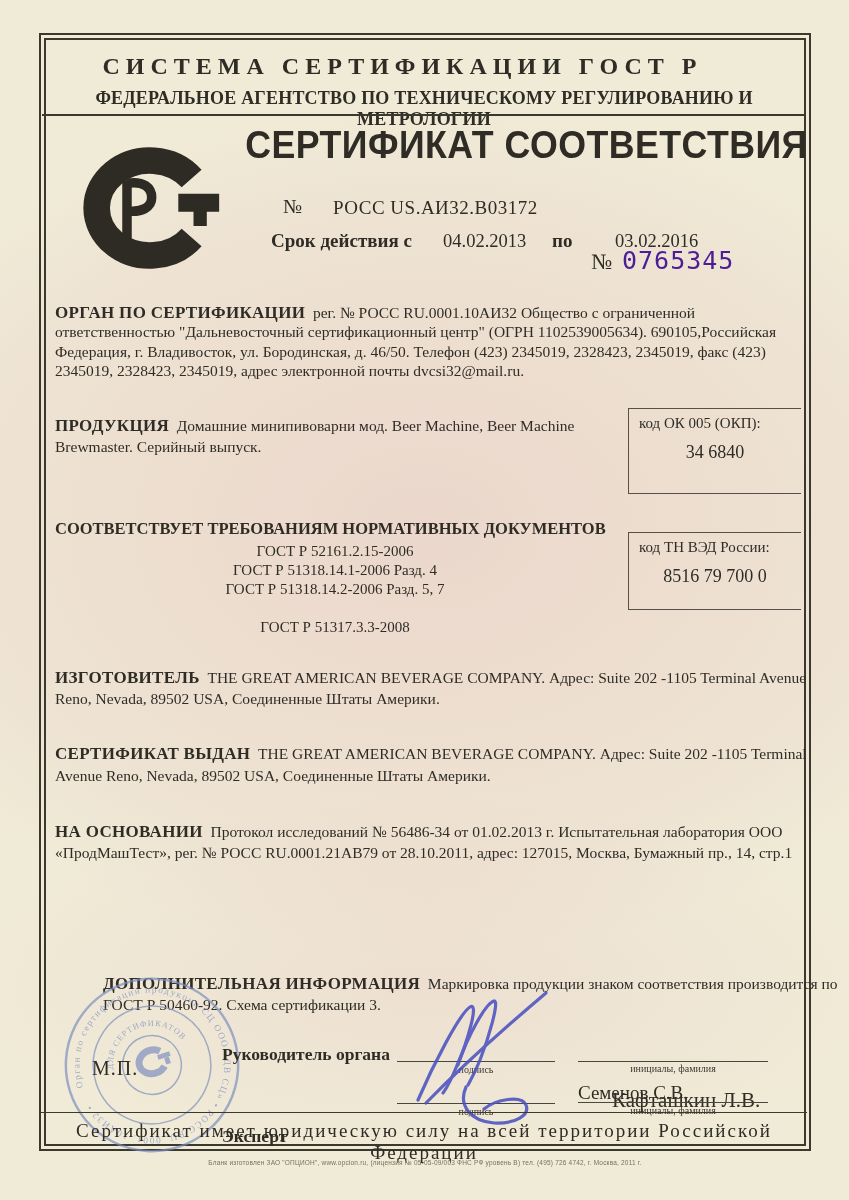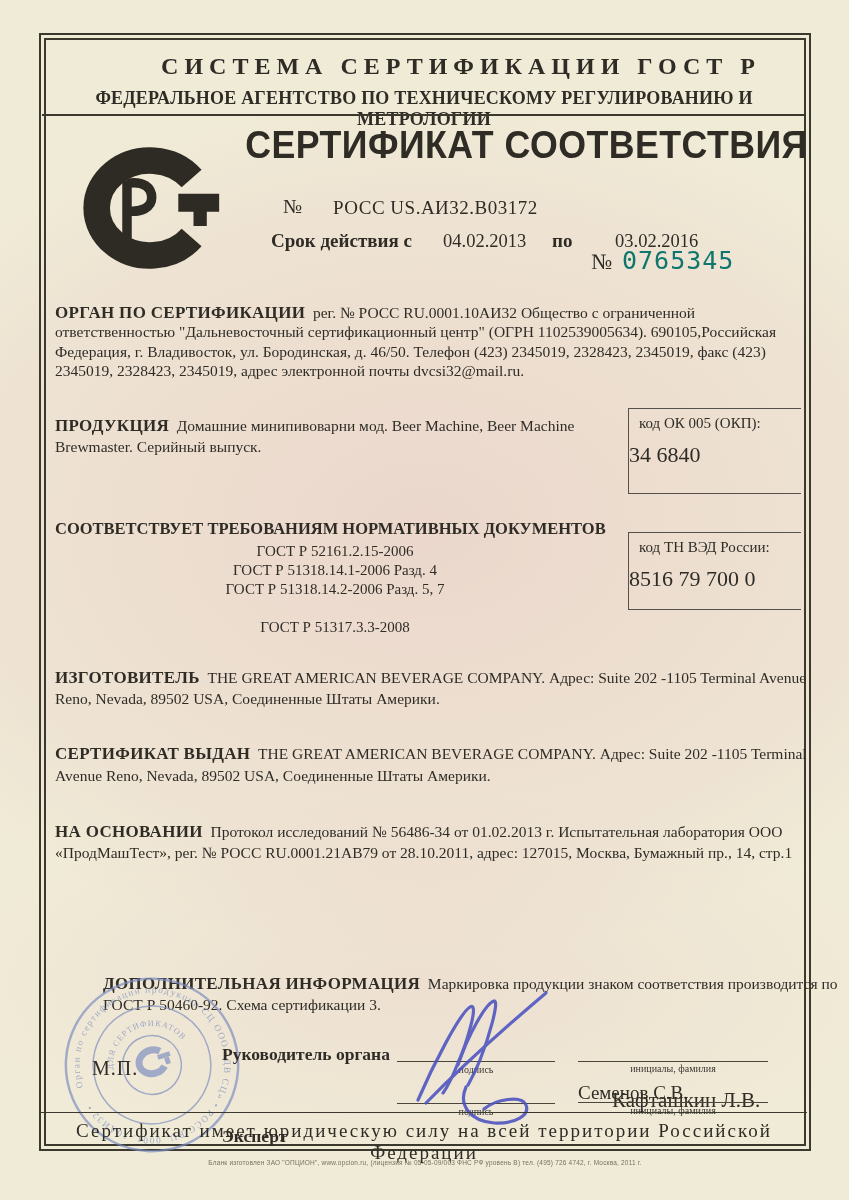--- a/index.html
+++ b/index.html
@@ -5,45 +5,45 @@
   html,body{margin:0;padding:0;background:#c9c4b4;}
   .page{position:relative;width:849px;height:1200px;margin:0 auto;background:#f0ebd7;
         font-family:"Liberation Serif",serif;color:#2f2c26;overflow:hidden;}
   .tint{position:absolute;inset:0;pointer-events:none;
         background:
           radial-gradient(ellipse 92% 46% at 50% 44%, rgba(222,163,174,.28), rgba(222,163,174,.10) 60%, rgba(222,163,174,0) 78%),
           radial-gradient(ellipse 78% 22% at 50% 82%, rgba(222,163,174,.16), rgba(222,163,174,0) 72%);}
   .frame{position:absolute;left:39px;top:33px;width:768px;height:1114px;border:2px solid #3b382e;}
   .frame::before{content:"";position:absolute;inset:3px;border:2px solid #3b382e;}
   .abs{position:absolute;}
-  .t-system{left:44px;top:53px;width:717px;text-align:right;font-weight:bold;font-size:24px;letter-spacing:6px;}
+  .t-system{left:44px;top:53px;width:717px;text-align:center;font-weight:bold;font-size:24px;letter-spacing:6px;}
   .t-agency{left:44px;top:88px;width:760px;text-align:center;font-weight:bold;font-size:18px;letter-spacing:.2px;}
   .hdr-divider{left:42px;top:114px;width:764px;border-top:2px solid #3b382e;height:0;}
   .t-doc{left:228px;top:124px;width:572px;text-align:center;font-family:"Liberation Sans",sans-serif;
          font-weight:bold;font-size:38px;letter-spacing:.5px;white-space:nowrap;transform:scaleX(.94);}
   .logo{left:70px;top:146px;width:152px;height:124px;}
   .no-label{left:283px;top:195px;font-size:20px;}
   .no-value{left:333px;top:197px;font-size:19px;letter-spacing:.5px;}
   .valid-label{left:271px;top:230px;font-size:19px;font-weight:bold;}
   .valid-from{left:443px;top:231px;font-size:18.5px;}
   .valid-to-label{left:552px;top:230px;font-size:19px;font-weight:bold;}
   .valid-to{left:615px;top:231px;font-size:18.5px;text-align:right;}
   .blank-no-label{left:591px;top:249px;font-size:22px;}
-  .blank-no{left:622px;top:246px;font-family:"DejaVu Sans Mono",monospace;font-size:25px;letter-spacing:1px;color:#0f766e;}
+  .blank-no{left:622px;top:246px;font-family:"DejaVu Sans Mono",monospace;font-size:25px;letter-spacing:1px;color:#4c1d95;}
   .sec{position:absolute;left:55px;font-size:15.5px;line-height:19.5px;text-align:left;}
   .sec b{font-size:17px;letter-spacing:.3px;}
   .sec-organ{top:287px;width:742px;}
   .sec-production{top:399px;width:575px;line-height:21px;}
   .sec-conf-h{top:519px;width:600px;font-weight:bold;font-size:16.5px;}
   .std{position:absolute;left:55px;font-size:15px;line-height:19.3px;width:560px;text-align:center;}
   .code-box{position:absolute;left:628px;width:172px;border:1.5px solid #55514a;border-right:none;}
   .box-okp{top:408px;height:84px;}
   .box-tnved{top:532px;height:76px;}
   .code-box .lbl{padding:6px 8px 0 10px;font-size:15px;}
-  .code-box .val{margin-top:10px;font-size:22px;}
+  .code-box .val{text-align:center;margin-top:10px;font-size:18px;}
   .sec-manufacturer{top:651px;width:755px;line-height:21px;}
   .sec-issued{top:727px;width:755px;line-height:22px;}
   .sec-basis{top:805px;width:752px;line-height:21px;}
   .sec-additional{top:957px;width:752px;line-height:21px;margin-left:48px;}
   .mp{left:92px;top:1057px;font-size:20px;letter-spacing:1px;}
   .head-label{left:222px;top:1044px;font-weight:bold;font-size:17.5px;}
   .expert-label{left:222px;top:1094px;font-weight:bold;font-size:17.5px;margin-top:32px;}
   .sigline{position:absolute;border-bottom:1.5px solid #4a463c;height:0;}
   .sl1{left:397px;top:1061px;width:158px;}
   .sl2{left:397px;top:1103px;width:158px;}

